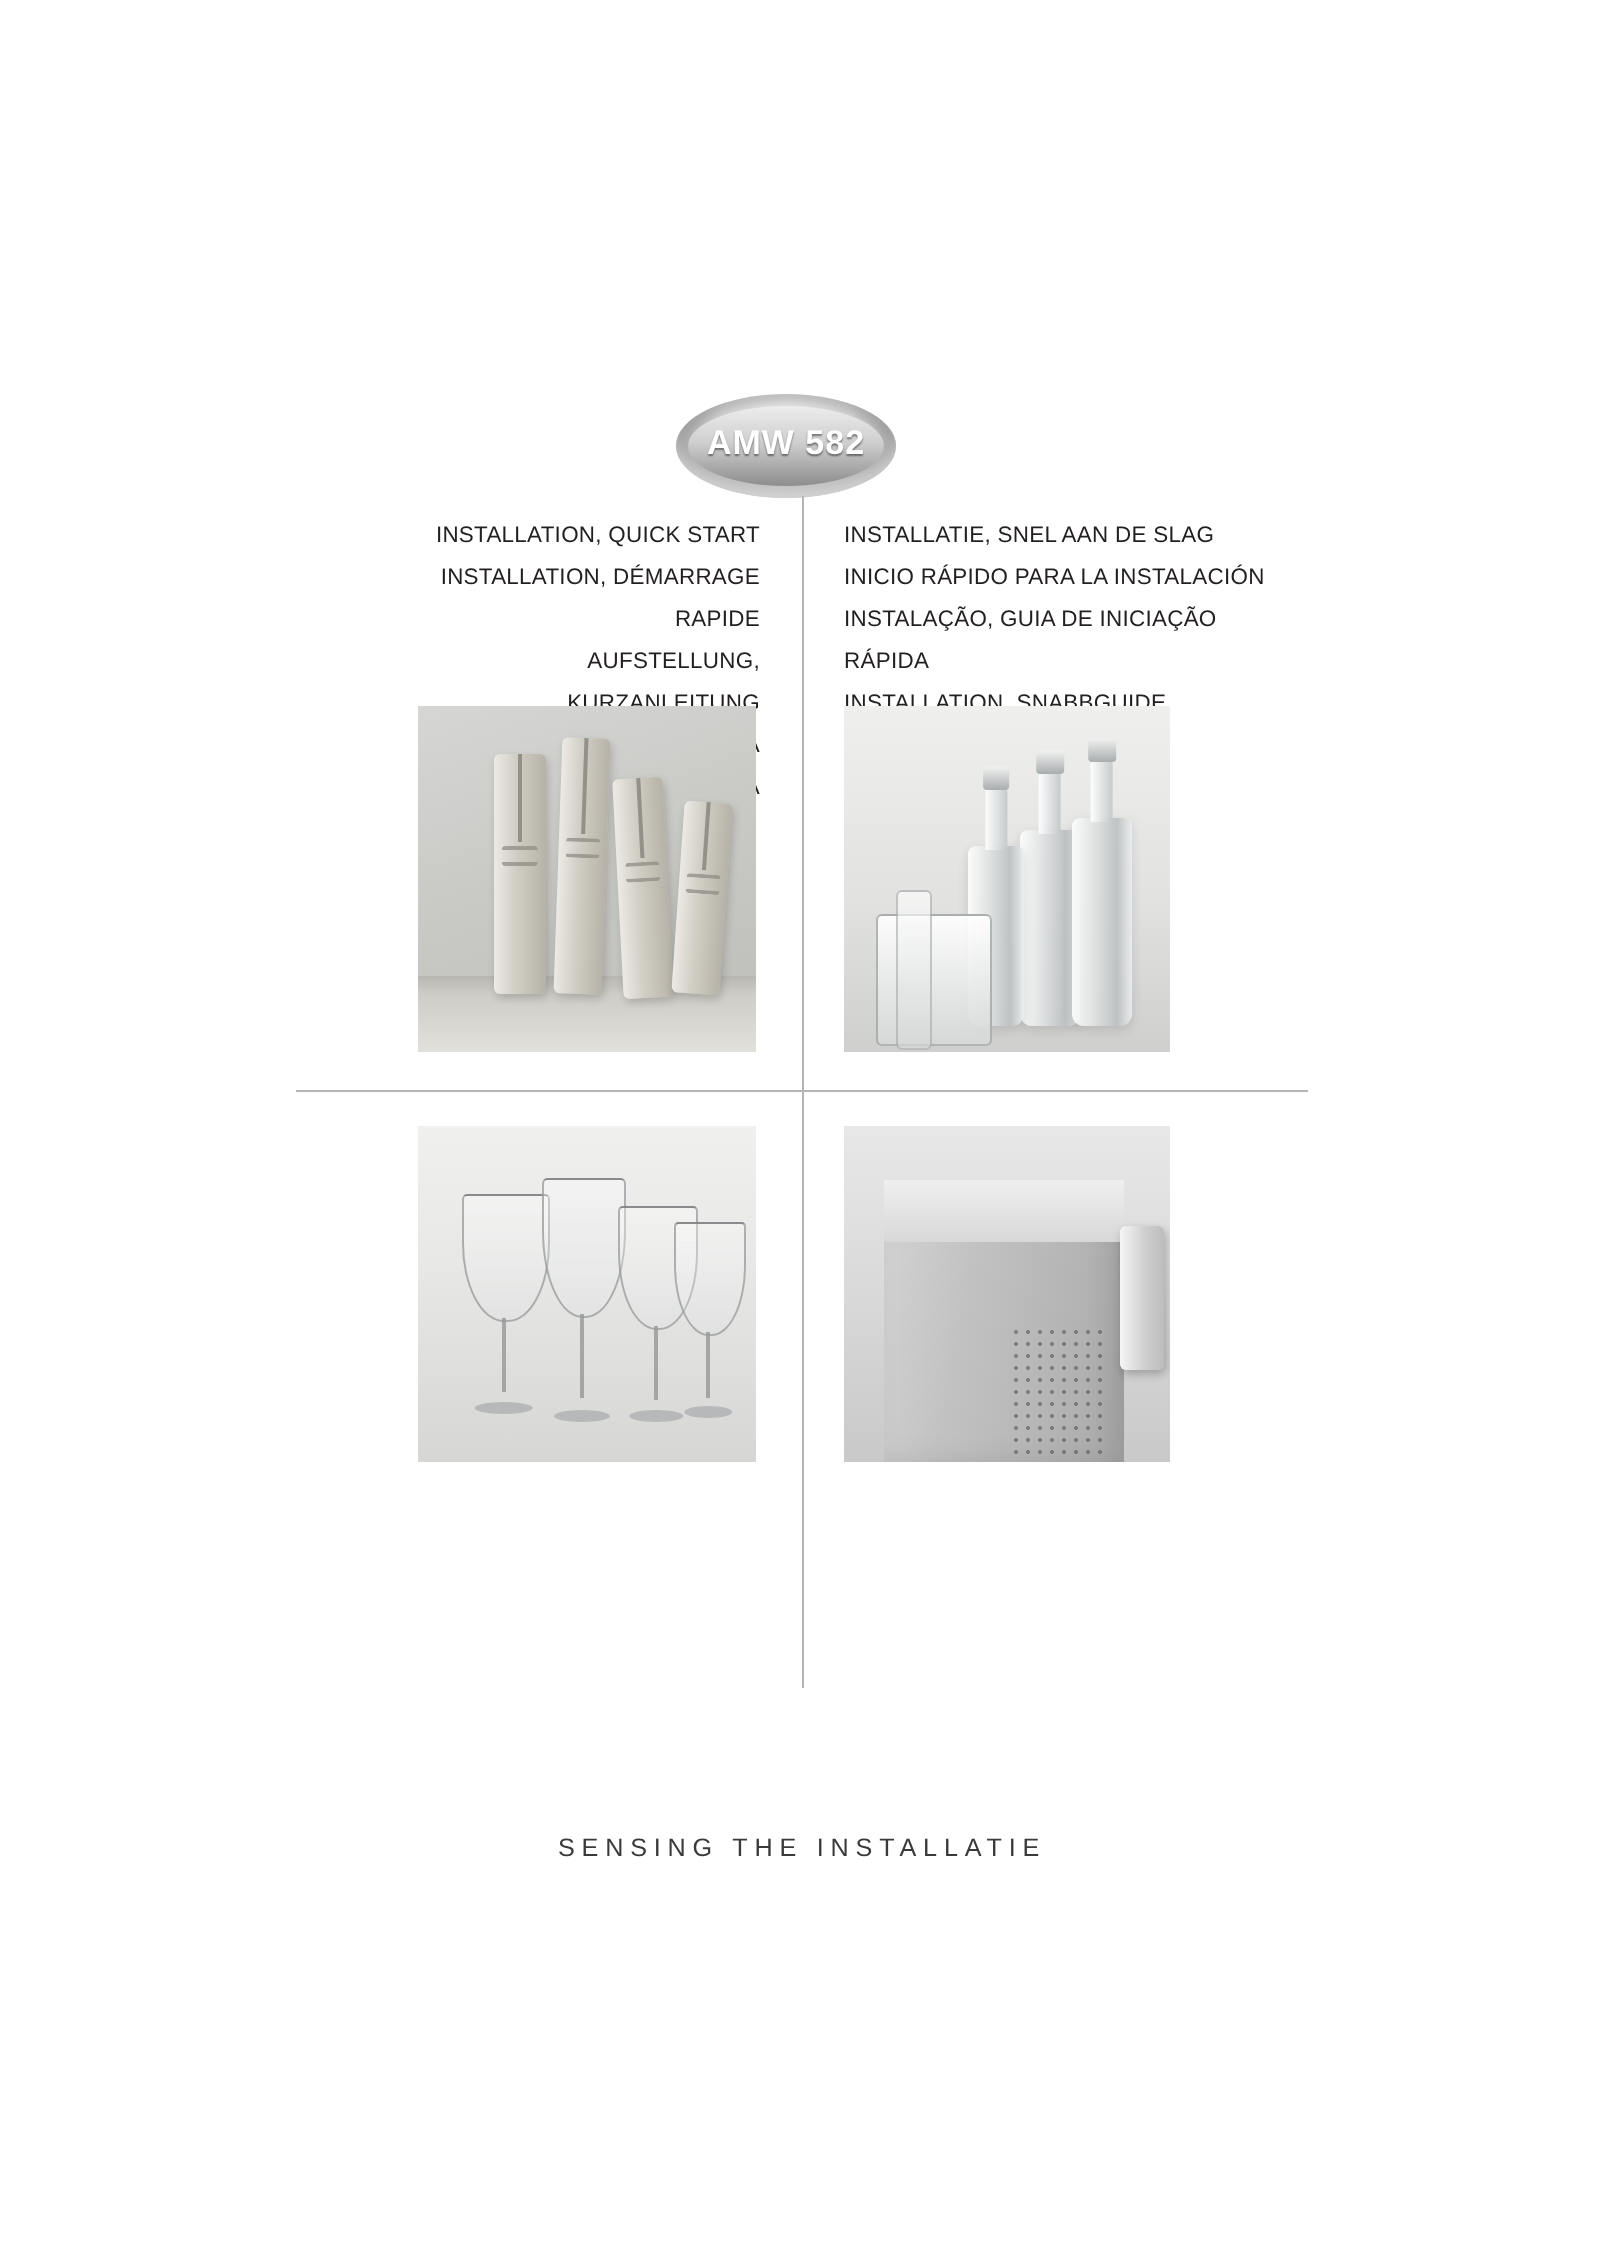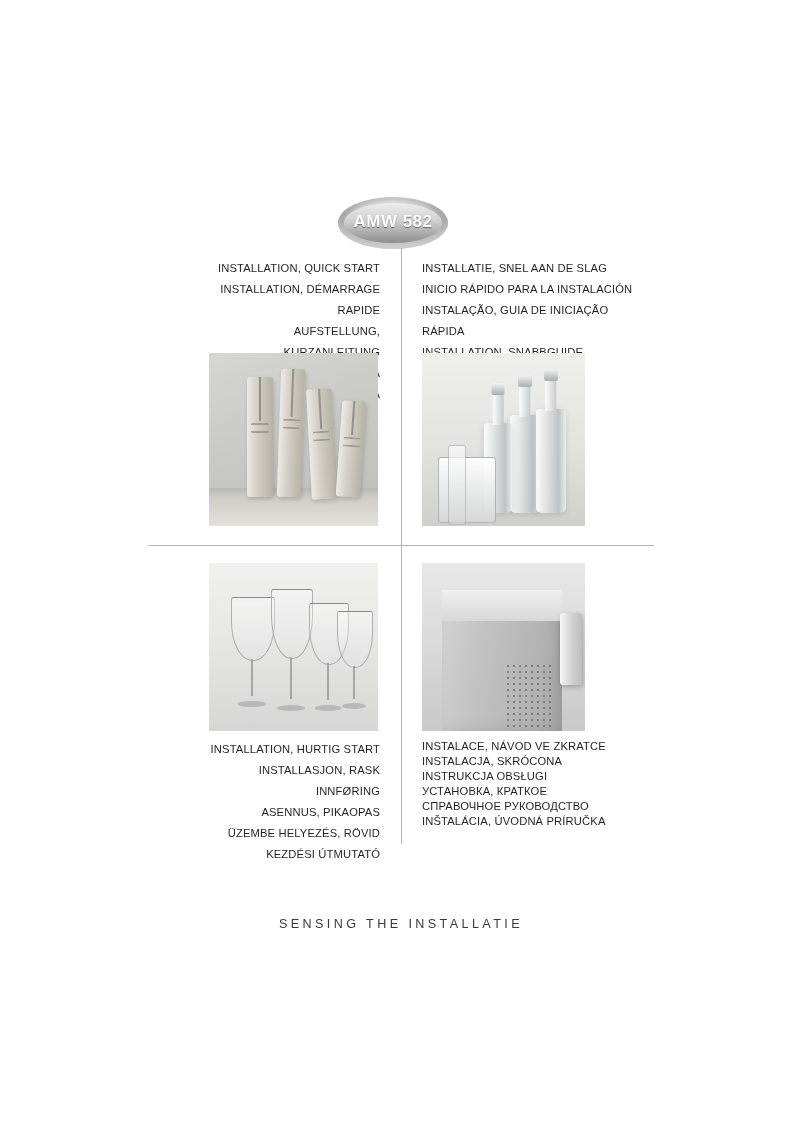--- a/index.html
+++ b/index.html
@@ -397,29 +397,18 @@
 
   <div class="photo ph-br">
     <div class="appl-bg"></div>
     <div class="appl-body">
       <div class="appl-top"></div>
       <div class="vent"></div>
     </div>
     <div class="appl-handle"></div>
   </div>
 
-  <div class="txt col-left bl-text">INSTALLATION, HURTIG START
-INSTALLASJON, RASK INNFØRING
-ASENNUS, PIKAOPAS
-ÜZEMBE HELYEZÉS, RÖVID
-KEZDÉSI ÚTMUTATÓ</div>
-
-  <div class="txt col-right br-text tight">INSTALACE, NÁVOD VE ZKRATCE
-INSTALACJA, SKRÓCONA
-INSTRUKCJA OBSŁUGI
-УСТАНОВКА, КРАТКОЕ
-СПРАВОЧНОЕ РУКОВОДСТВО
-INŠTALÁCIA, ÚVODNÁ PRÍRUČKA</div>
+
 
 
   <div class="tagline">SENSING THE INSTALLATIE</div>
 
 </div>
 
 </body></html>

